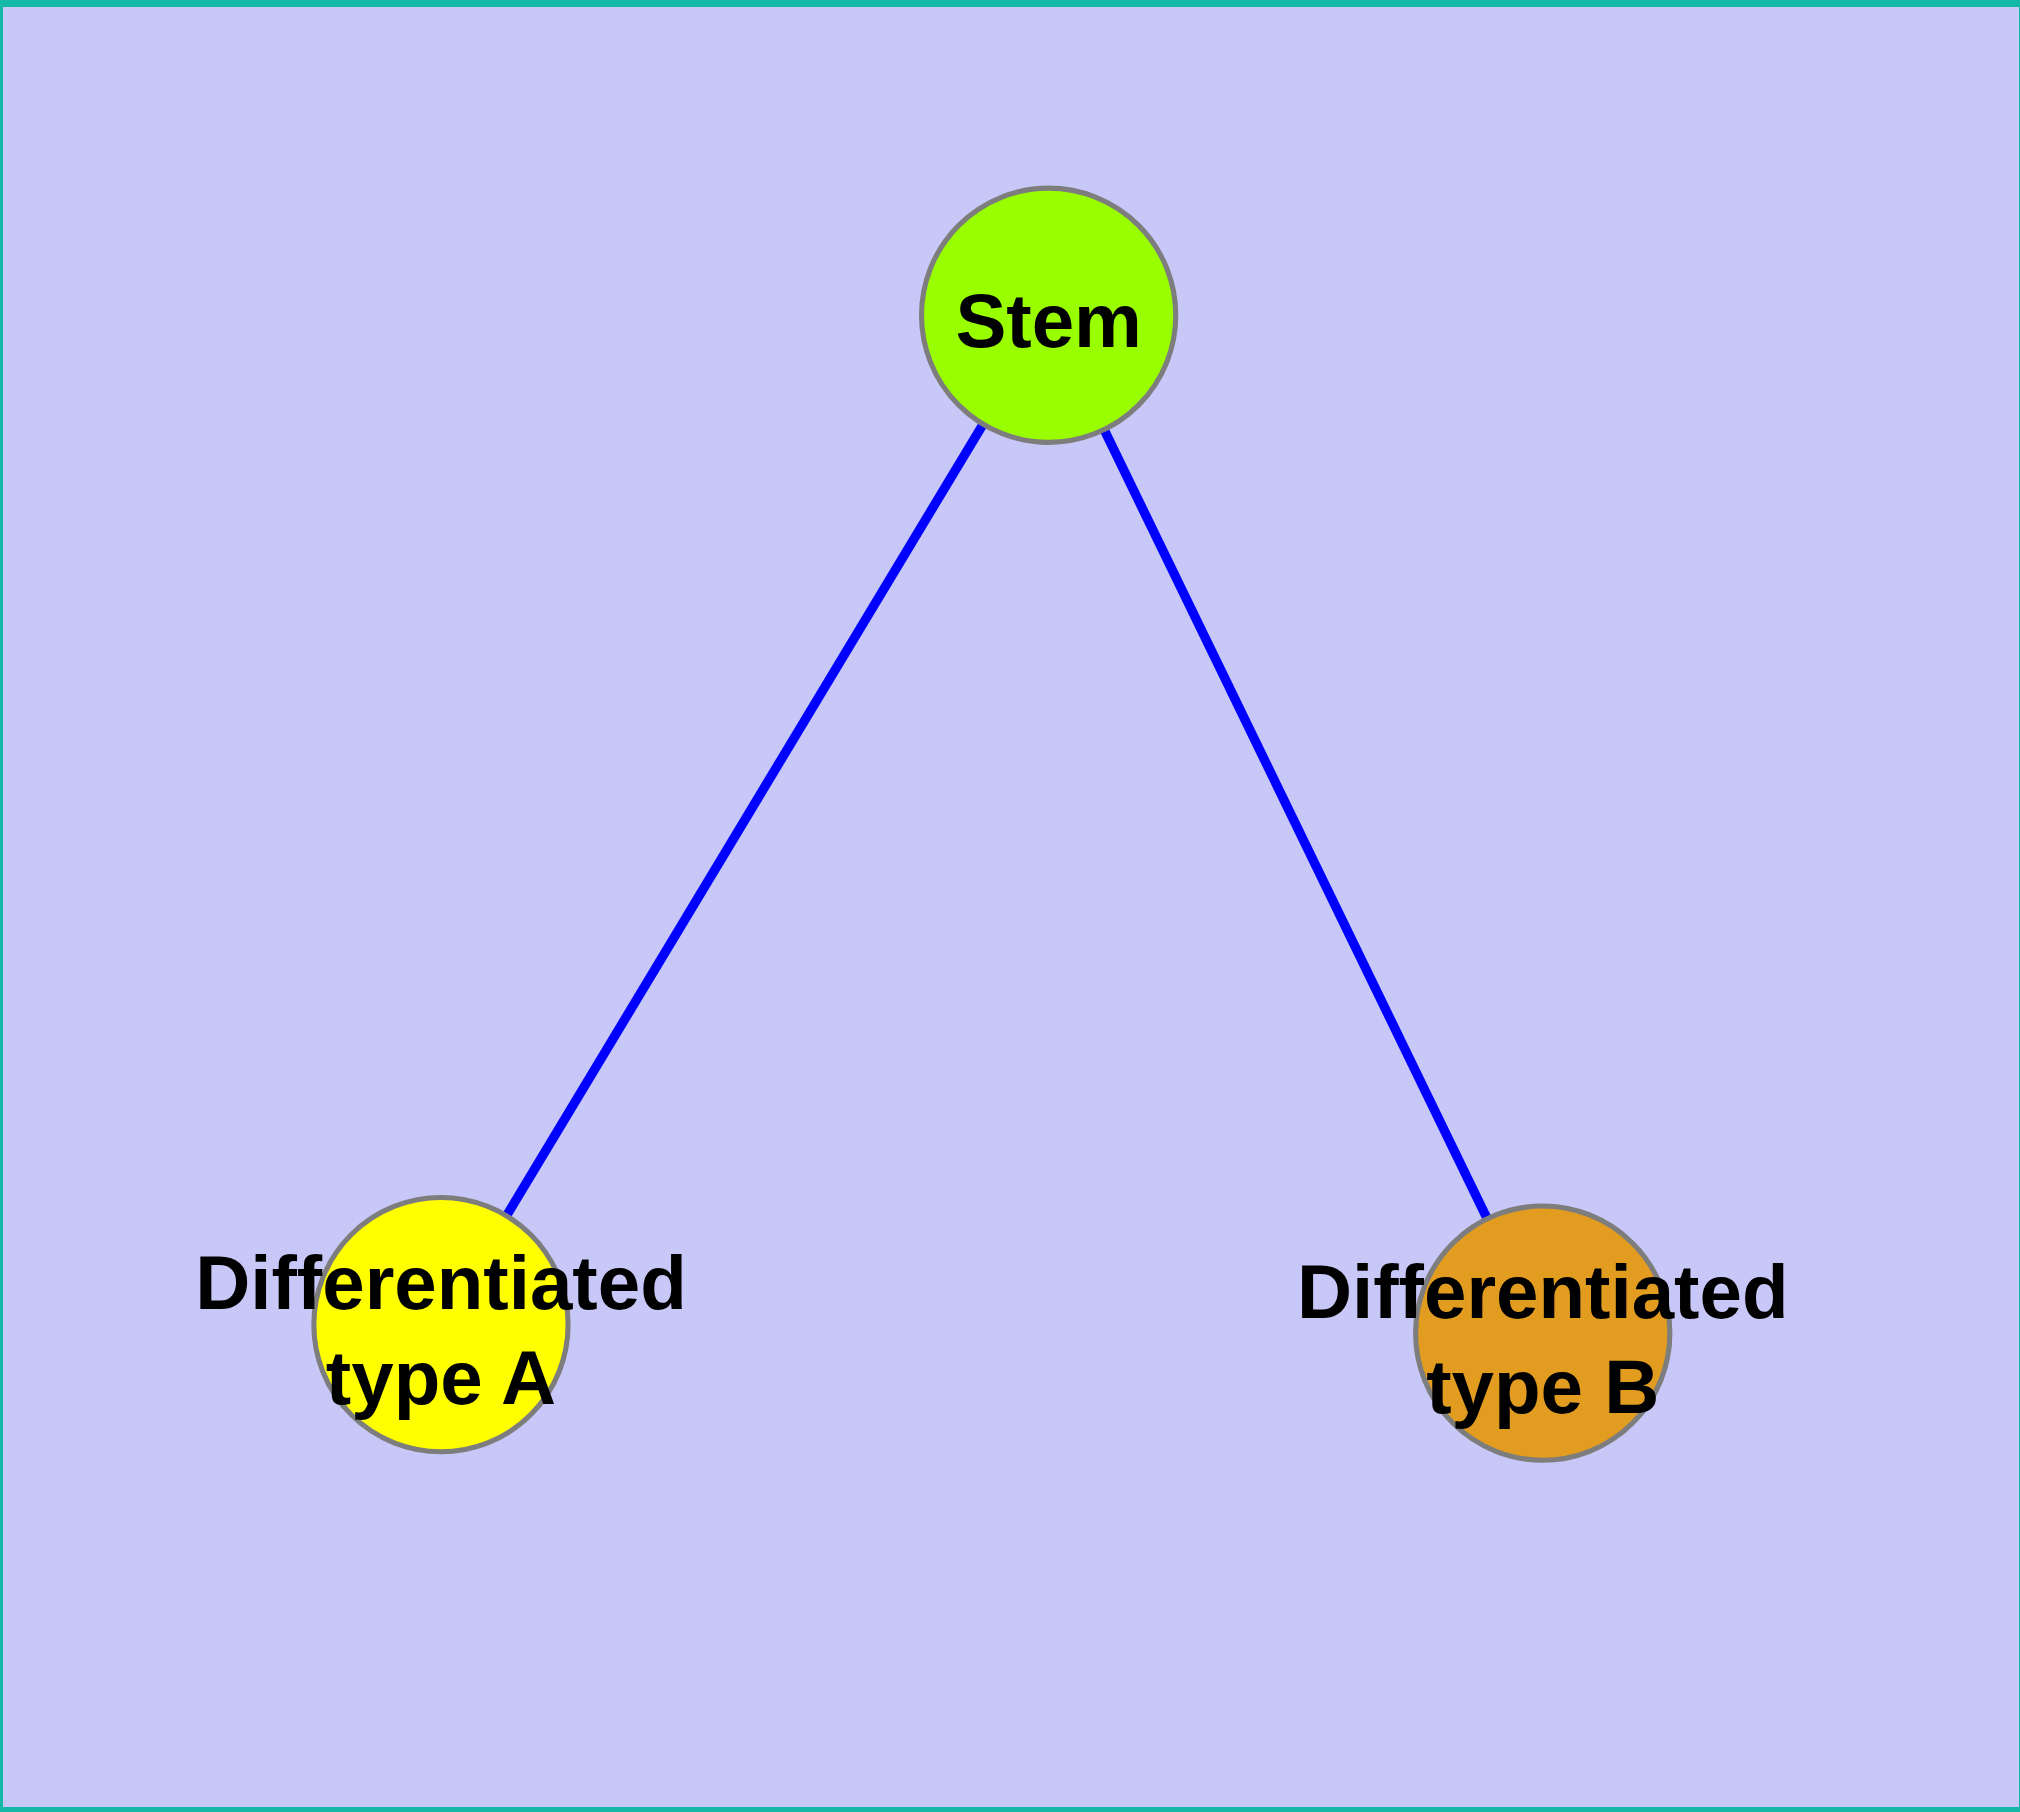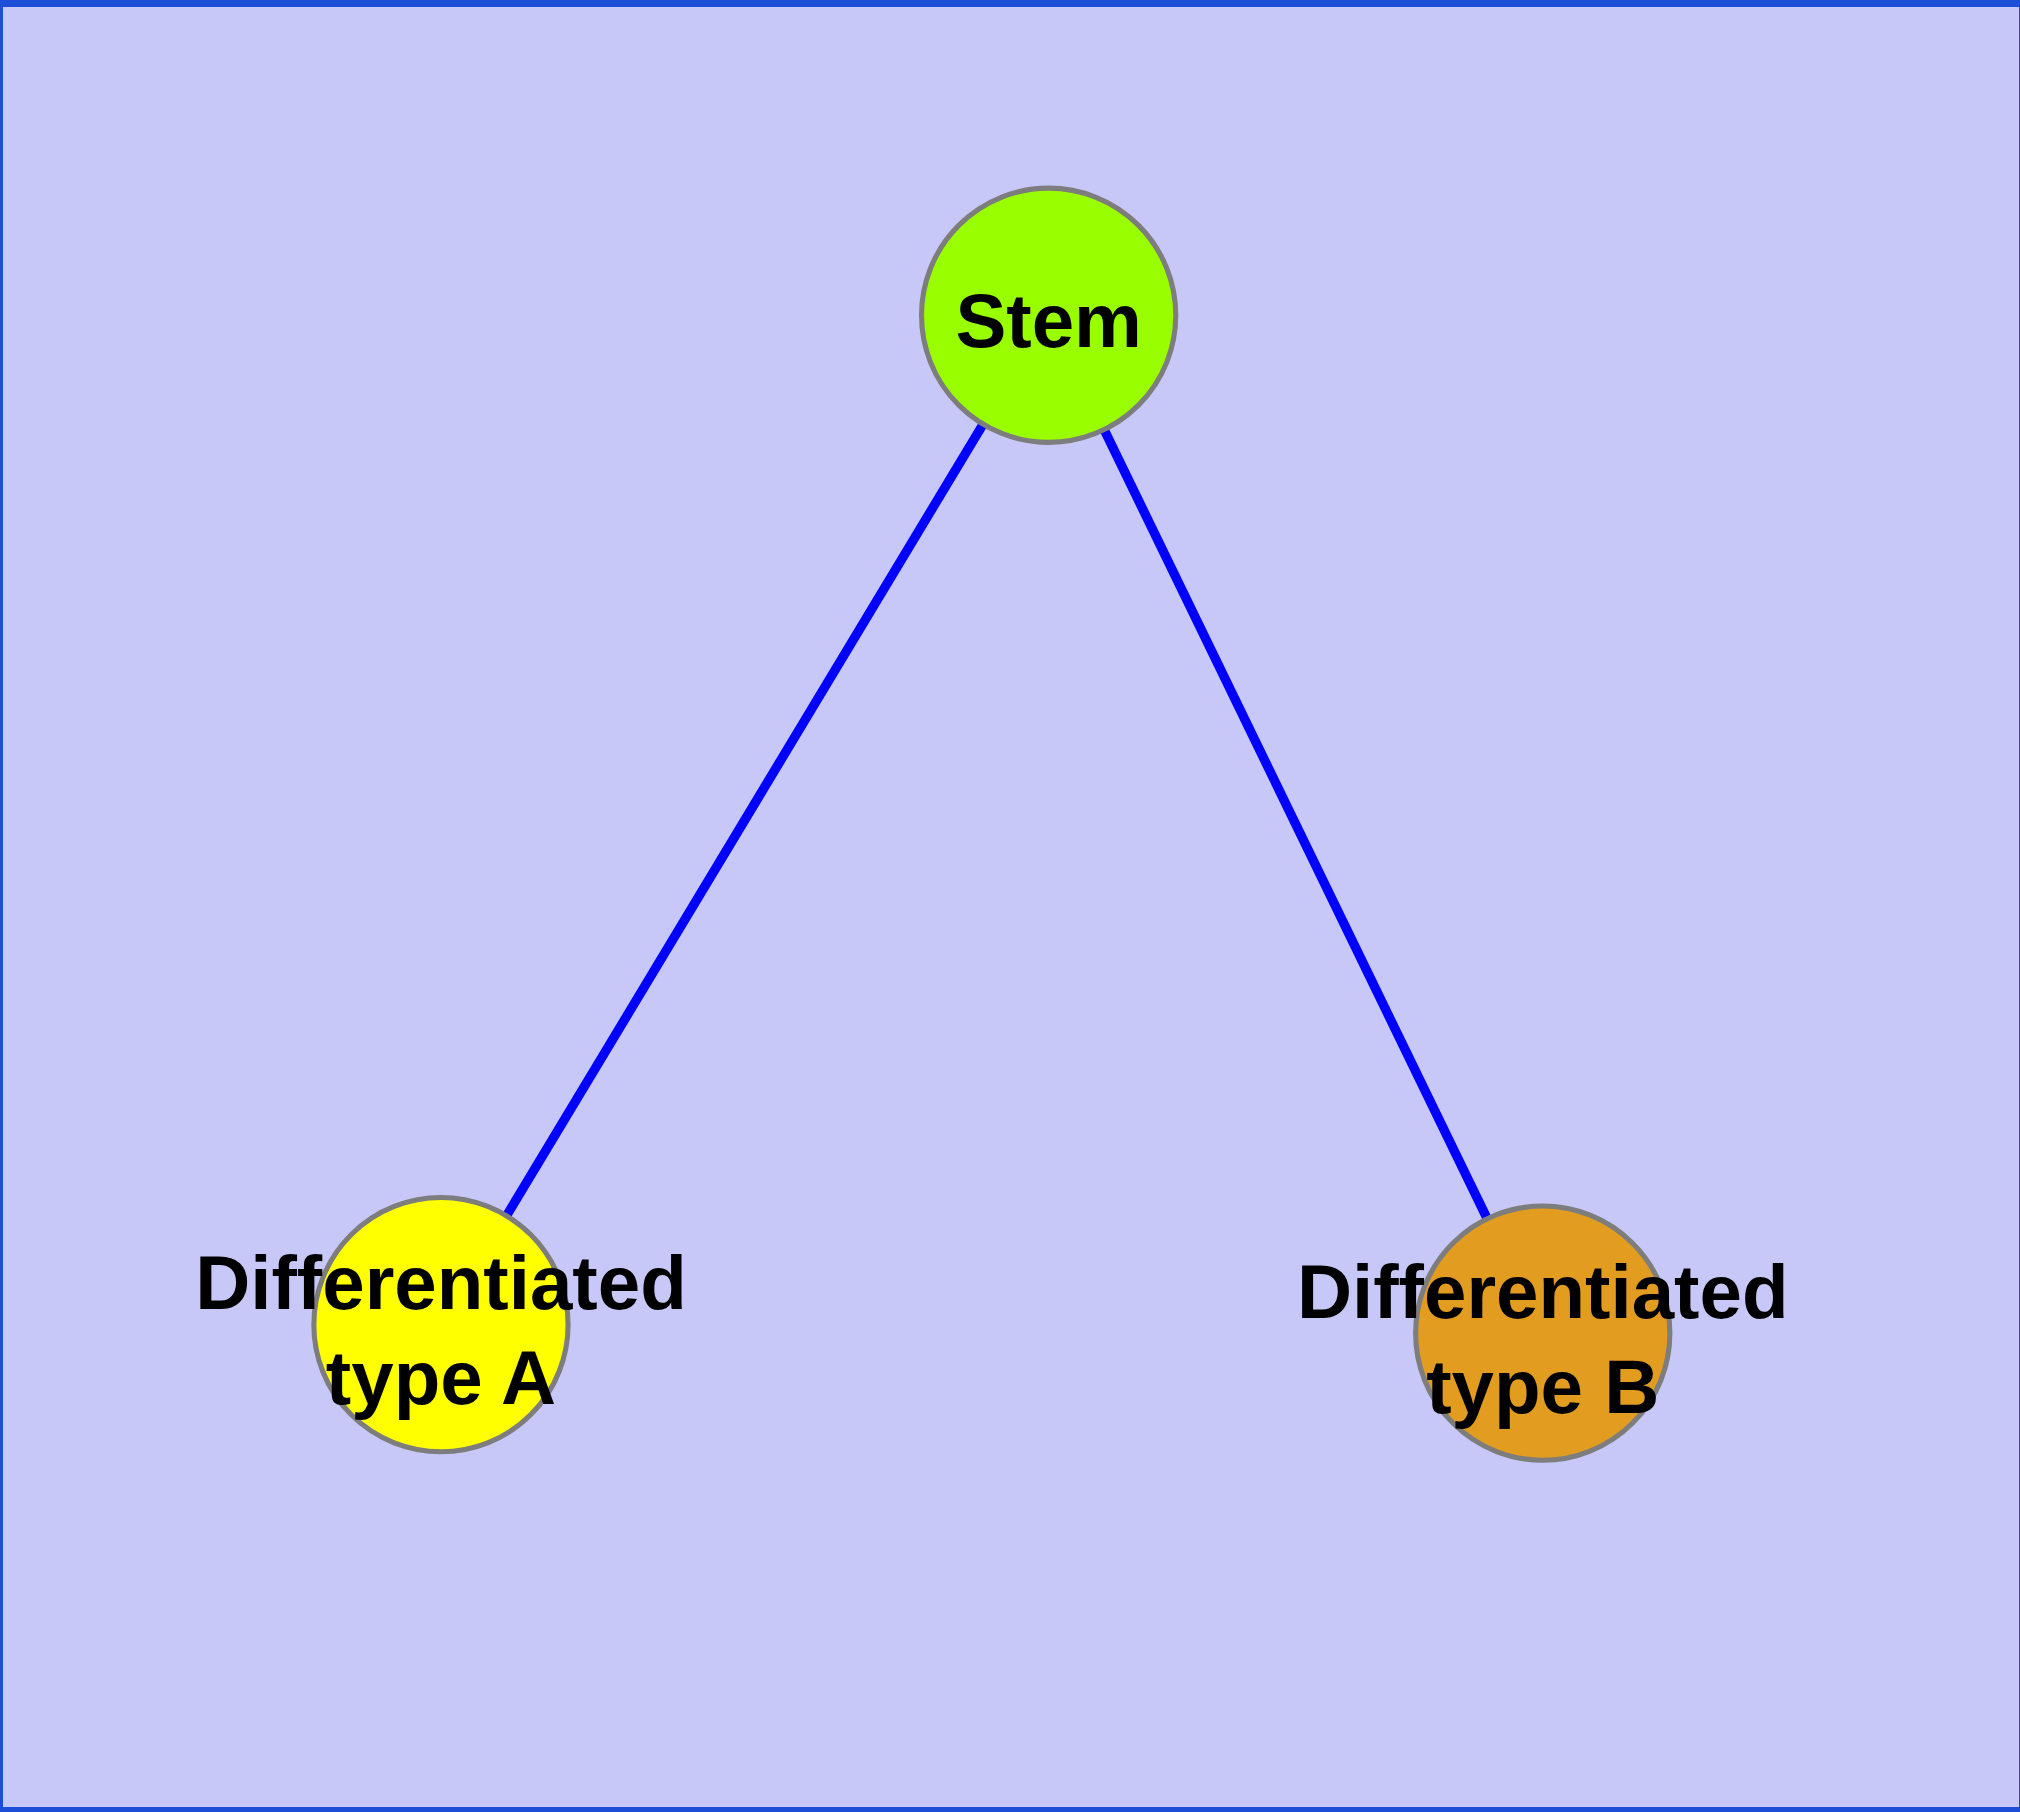--- a/index.html
+++ b/index.html
@@ -41,21 +41,21 @@
   .node-label {
     font-family: "Liberation Sans", sans-serif;
     font-weight: bold;
     font-size: 90px;
     text-anchor: middle;
   }
 </style>
 </head>
 <body>
 
-<div class="page" style="background: #1d4ed8;">
+<div class="page" style="background: #14b8a6;">
   <div class="plot-bg" style="background: rgb(200, 200, 248);"></div>
   <svg class="graph" id="graph" viewBox="0 0 2384 2138" xmlns="http://www.w3.org/2000/svg">
     <g id="edges-layer">
         <line x1="1237" y1="372" x2="520" y2="1563" stroke="#0000fe" class="edge"></line>
         <line x1="1237" y1="372" x2="1820" y2="1573" stroke="#0000fe" class="edge"></line>
       </g>
     <g id="nodes-layer">
         <circle cx="1237" cy="372" r="150" fill="#99fe00" stroke="#7d7d7d" class="node-circle"></circle>
         <circle cx="520" cy="1563" r="150" fill="#ffff00" stroke="#7d7d7d" class="node-circle"></circle>
         <circle cx="1820" cy="1573" r="150" fill="#e29d20" stroke="#7d7d7d" class="node-circle"></circle>

